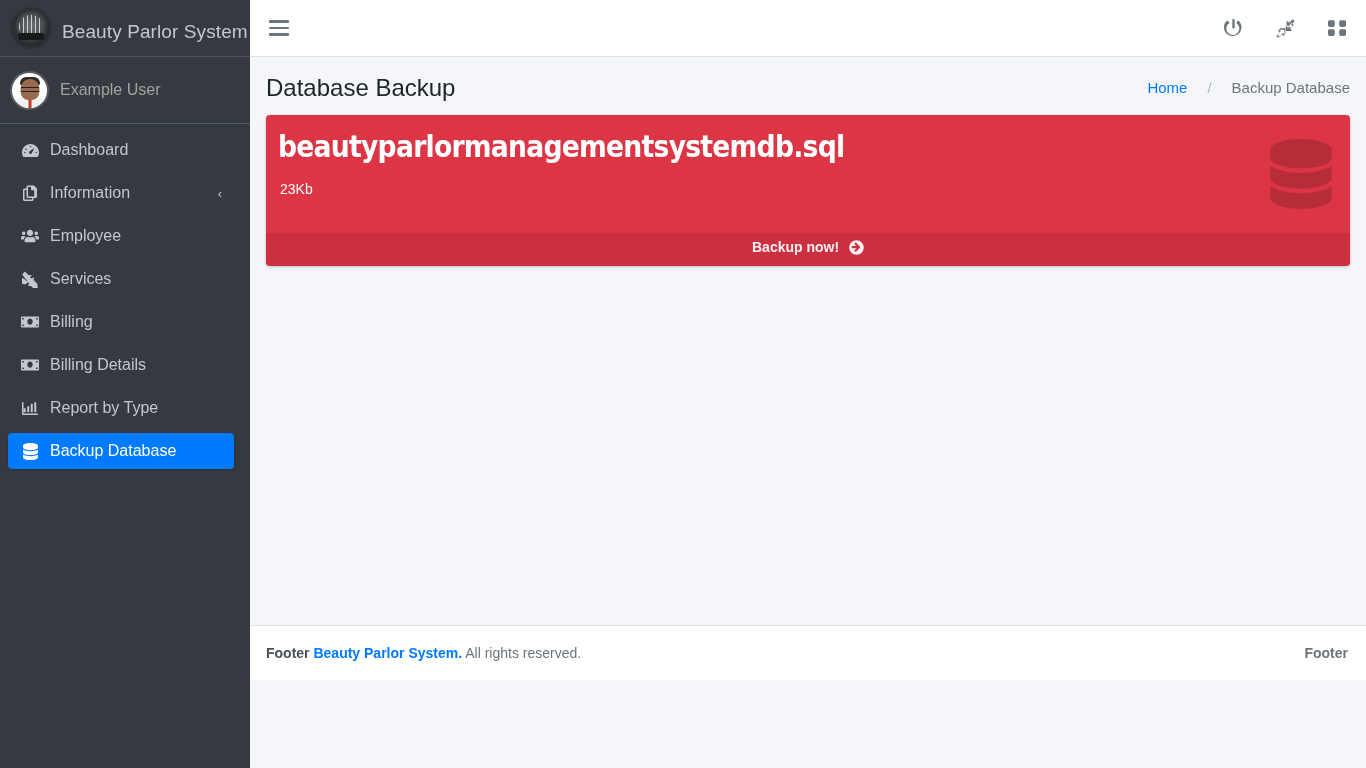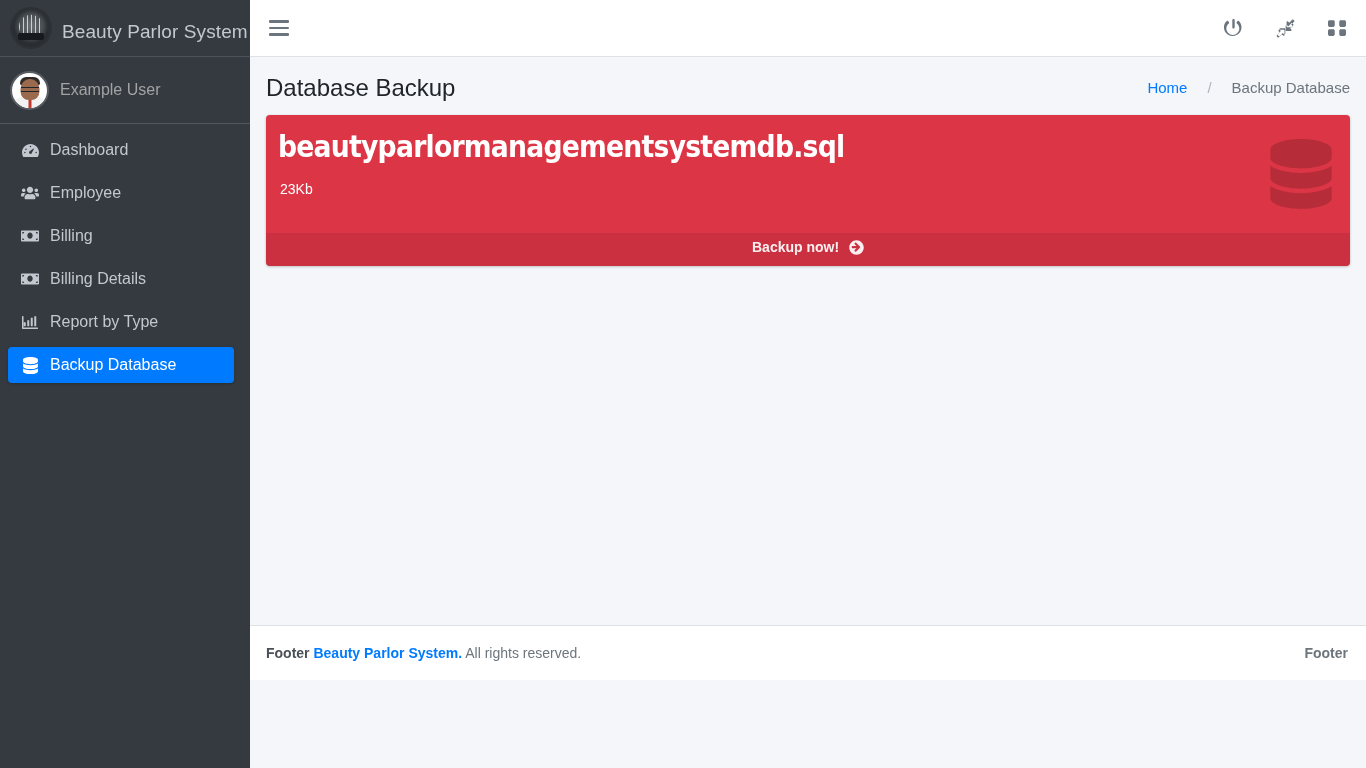--- a/index.html
+++ b/index.html
@@ -335,30 +335,48 @@
 
     <a class="nav-item">
       <span class="nav-icon">
         <svg width="17" height="17" viewBox="0 0 576 512" fill="currentColor">
             <path d="M288 32C129 32 0 161 0 320c0 53 14 103 39 146 5 9 15 14 25 14h448c10 0 20-5 25-14 25-43 39-93 39-146 0-159-129-288-288-288zm0 64c14 0 26 12 26 26s-12 26-26 26-26-12-26-26 12-26 26-26zM117 197c10-10 26-10 36 0s10 26 0 36-26 10-36 0-10-26 0-36zm-21 155c-14 0-26-12-26-26s12-26 26-26 26 12 26 26-12 26-26 26zm384 0c-14 0-26-12-26-26s12-26 26-26 26 12 26 26-12 26-26 26zM317 364c-22 16-53 11-69-11s-11-53 11-69l129-92c10-7 23 6 16 16l-87 156z"></path>
           </svg>
       </span>
       <span>Dashboard</span>
     </a>
 
+    <a class="nav-item">
+      <span class="nav-icon">
+        <svg width="16" height="16" viewBox="0 0 448 512" fill="currentColor">
+            <path d="M433 98l-67-67c-9-9-21-14-34-14H160c-27 0-48 21-48 48v48H48c-27 0-48 21-48 48v304c0 27 21 48 48 48h240c27 0 48-21 48-48v-48h64c27 0 48-21 48-48V132c0-13-5-25-15-34zM288 464H48V160h64v208c0 27 21 48 48 48h128v48zm112-96H160V64h96v80c0 13 11 24 24 24h80v200z"></path>
+          </svg>
+      </span>
+      <span>Information</span>
+      <span class="nav-arrow">‹</span>
+    </a>
 
     <a class="nav-item">
       <span class="nav-icon">
         <svg width="18" height="18" viewBox="0 0 640 512" fill="currentColor">
             <path d="M96 224c35 0 64-29 64-64s-29-64-64-64-64 29-64 64 29 64 64 64zm448 0c35 0 64-29 64-64s-29-64-64-64-64 29-64 64 29 64 64 64zm32 32h-64c-18 0-34 7-46 18 41 22 70 62 76 110h66c18 0 32-14 32-32v-32c0-35-29-64-64-64zm-256 0c62 0 112-50 112-112S382 32 320 32 208 82 208 144s50 112 112 112zm77 32h-8c-21 10-43 16-69 16s-48-6-69-16h-8c-64 0-116 52-116 116v29c0 27 21 48 48 48h290c27 0 48-21 48-48v-29c0-64-52-116-116-116zm-243-14c-12-11-28-18-46-18H64c-35 0-64 29-64 64v32c0 18 14 32 32 32h66c6-48 35-88 76-110z"></path>
           </svg>
       </span>
       <span>Employee</span>
     </a>
 
+    <a class="nav-item">
+      <span class="nav-icon">
+        <svg width="17" height="17" viewBox="0 0 512 512" fill="currentColor">
+            <path d="M501 395L378 272c13-32 13-68-1-100l-50 50-45-11-11-45 50-50c-32-14-69-14-101-1L97 -8 8 81l113 174 45 11 11 45-174-113-89 89 115 115c32 13 68 13 100-1l50-50 45 11 11 45-50 50c32 14 69 14 101 1l123 123c15 15 39 15 54 0l44-44c15-15 15-39 0-54z" transform="translate(0,20) scale(.92)"></path>
+            <path d="M478 421L362 305c12-31 11-65-4-95l-41 41-41-10-10-41 41-41c-30-15-64-16-95-4L96 33 33 96l132 116 41 10 10 41-116 132 63 63 116-116 41 10 10 41-41 41c30 15 64 16 95 4l116 116c13 13 35 13 48 0l30-30c13-13 13-35 0-48z" opacity="0"></path>
+          </svg>
+      </span>
+      <span>Services</span>
+    </a>
 
     <a class="nav-item">
       <span class="nav-icon">
         <svg width="18" height="18" viewBox="0 0 640 512" fill="currentColor">
             <path d="M608 64H32C14 64 0 78 0 96v320c0 18 14 32 32 32h576c18 0 32-14 32-32V96c0-18-14-32-32-32zM48 400v-64c35 0 64 29 64 64H48zm0-224V112h64c0 35-29 64-64 64zm272 176c-53 0-96-50-96-112s43-112 96-112 96 50 96 112-43 112-96 112zm272 48h-64c0-35 29-64 64-64v64zm0-224c-35 0-64-29-64-64h64v64z"></path>
           </svg>
       </span>
       <span>Billing</span>
     </a>
 

